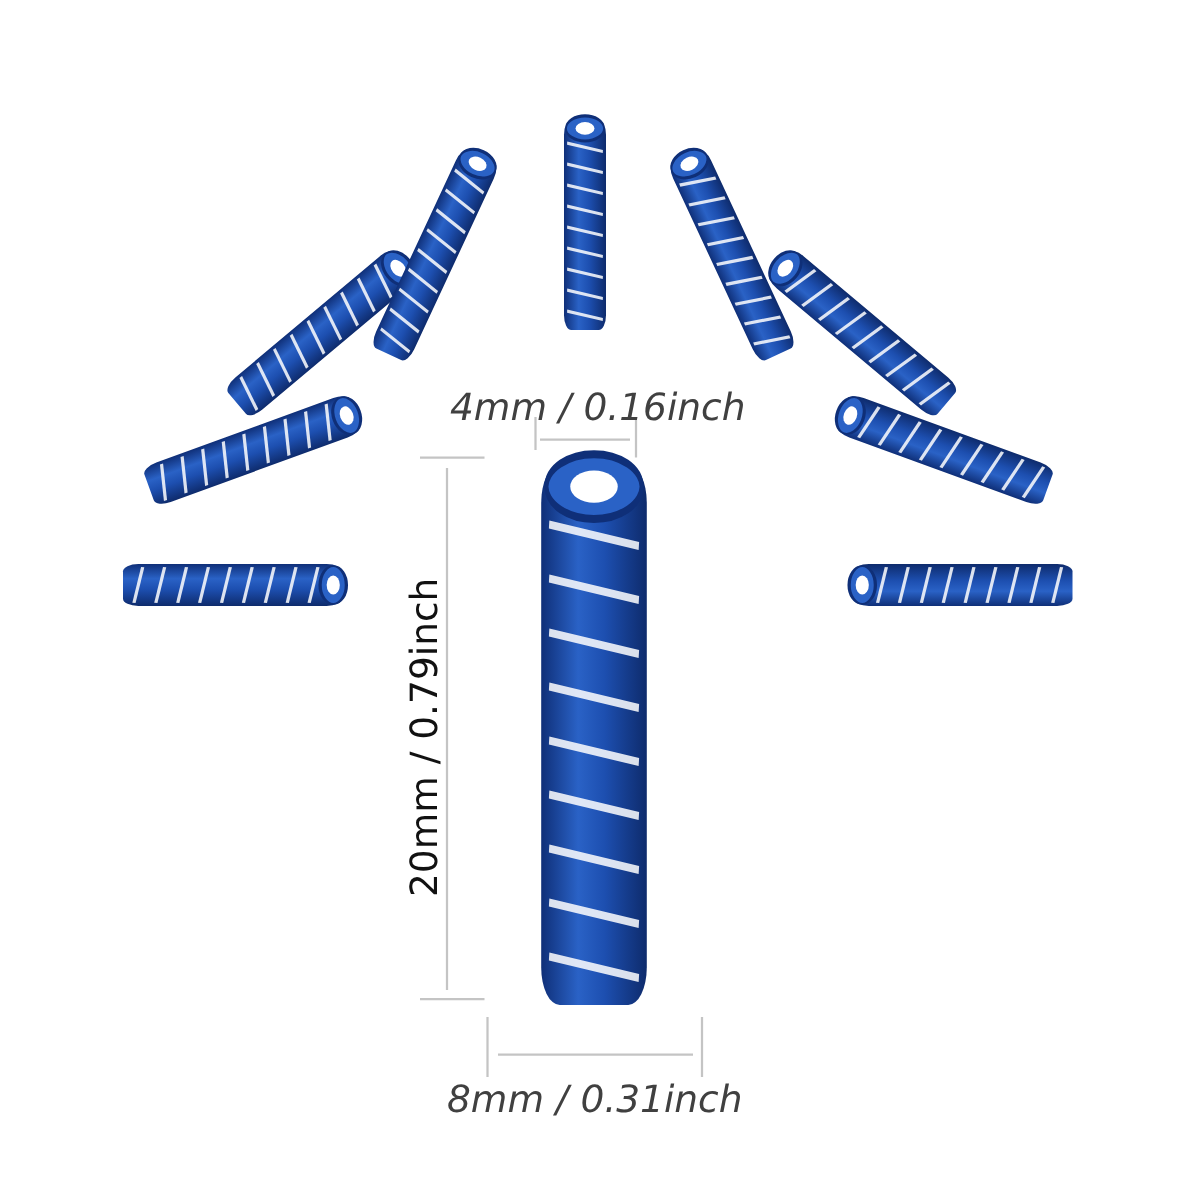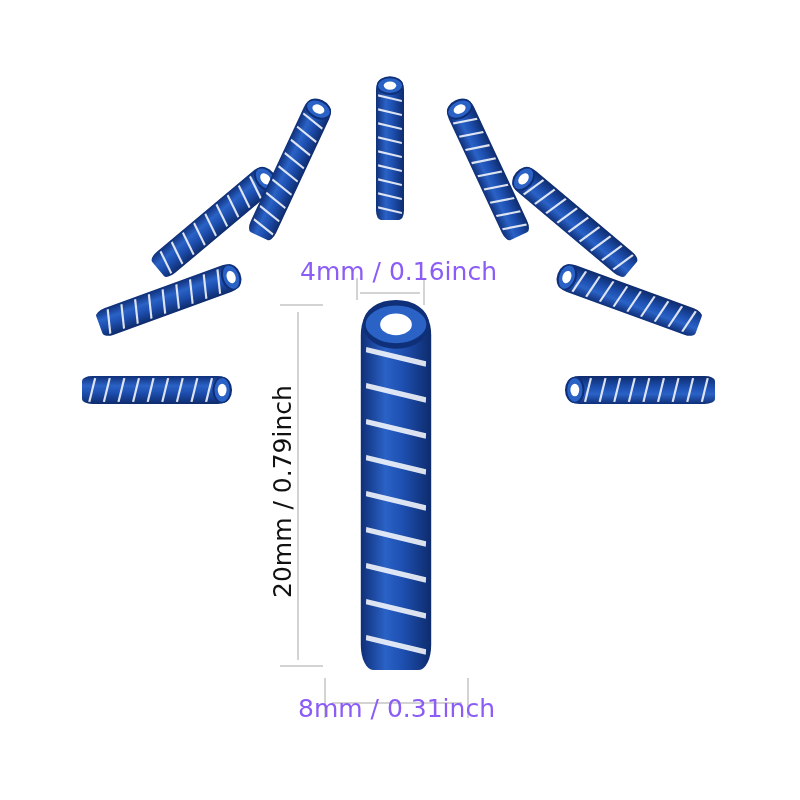--- a/index.html
+++ b/index.html
@@ -1,17 +1,17 @@
 <!DOCTYPE html>
 <html><head>
 <meta charset="utf-8">
 <style>
   html,body{margin:0;padding:0;background:#ffffff;}
   body{width:800px;height:800px;position:relative;overflow:hidden;font-family:"DejaVu Sans","Liberation Sans",sans-serif;}
-  .label{position:absolute;color:#8b5cf6;font-size:25px;white-space:nowrap;}
+  .label{position:absolute;color:#404040;font-size:25px;white-space:nowrap;font-style:italic;}
   .vlabel{position:absolute;color:#111;font-size:25px;white-space:nowrap;transform-origin:left top;transform:rotate(-90deg);}
 </style>
 </head>
 <body>
 
 <svg width="800" height="800" style="position:absolute;left:0;top:0">
   <defs>
     <linearGradient id="g" x1="0" x2="1" y1="0" y2="0">
       <stop offset="0" stop-color="#0f2f78"></stop>
       <stop offset="0.35" stop-color="#2a62c6"></stop>
@@ -76,13 +76,13 @@
     <line x1="280" y1="666" x2="323" y2="666"></line>
     <line x1="298" y1="312" x2="298" y2="660"></line>
     <line x1="325" y1="678" x2="325" y2="718"></line>
     <line x1="468" y1="678" x2="468" y2="718"></line>
     <line x1="332" y1="703" x2="462" y2="703"></line>
   </g>
 </svg>
 
 <div class="label" style="left:300px;top:257px">4mm / 0.16inch</div>
 <div class="vlabel" style="left:268px;top:598px">20mm / 0.79inch</div>
-<div class="label" style="left:298px;top:694px">8mm / 0.31inch</div>
+<div class="label" style="left:298px;top:718px">8mm / 0.31inch</div>
 
 </body></html>

